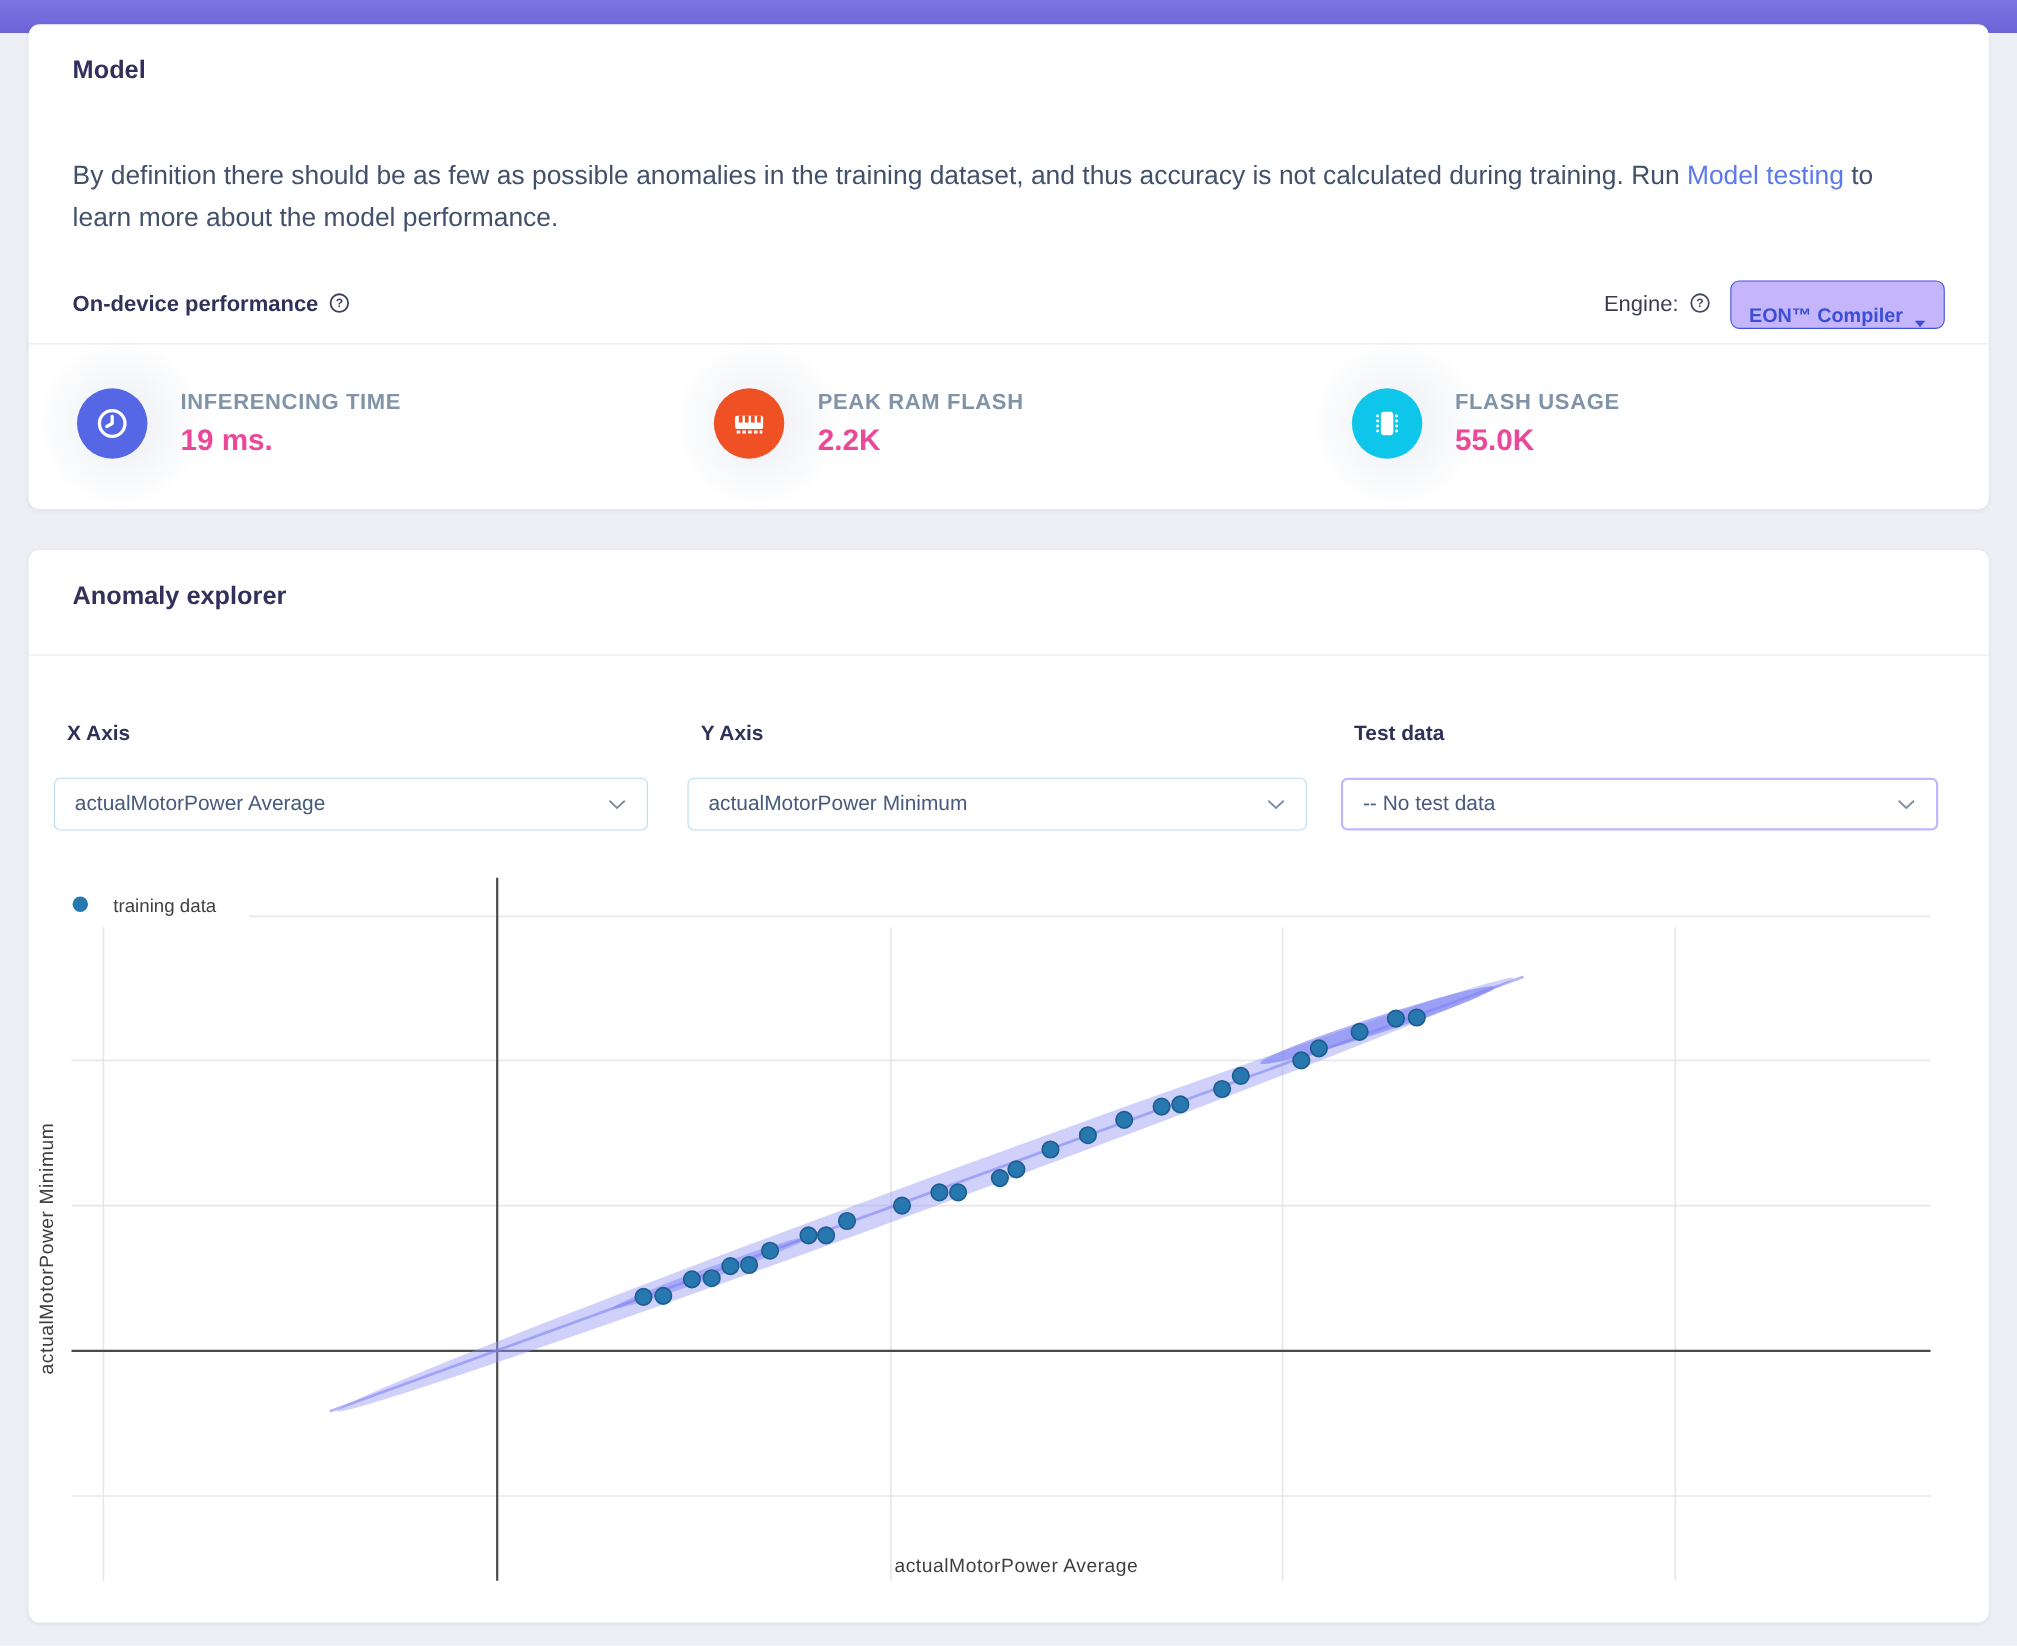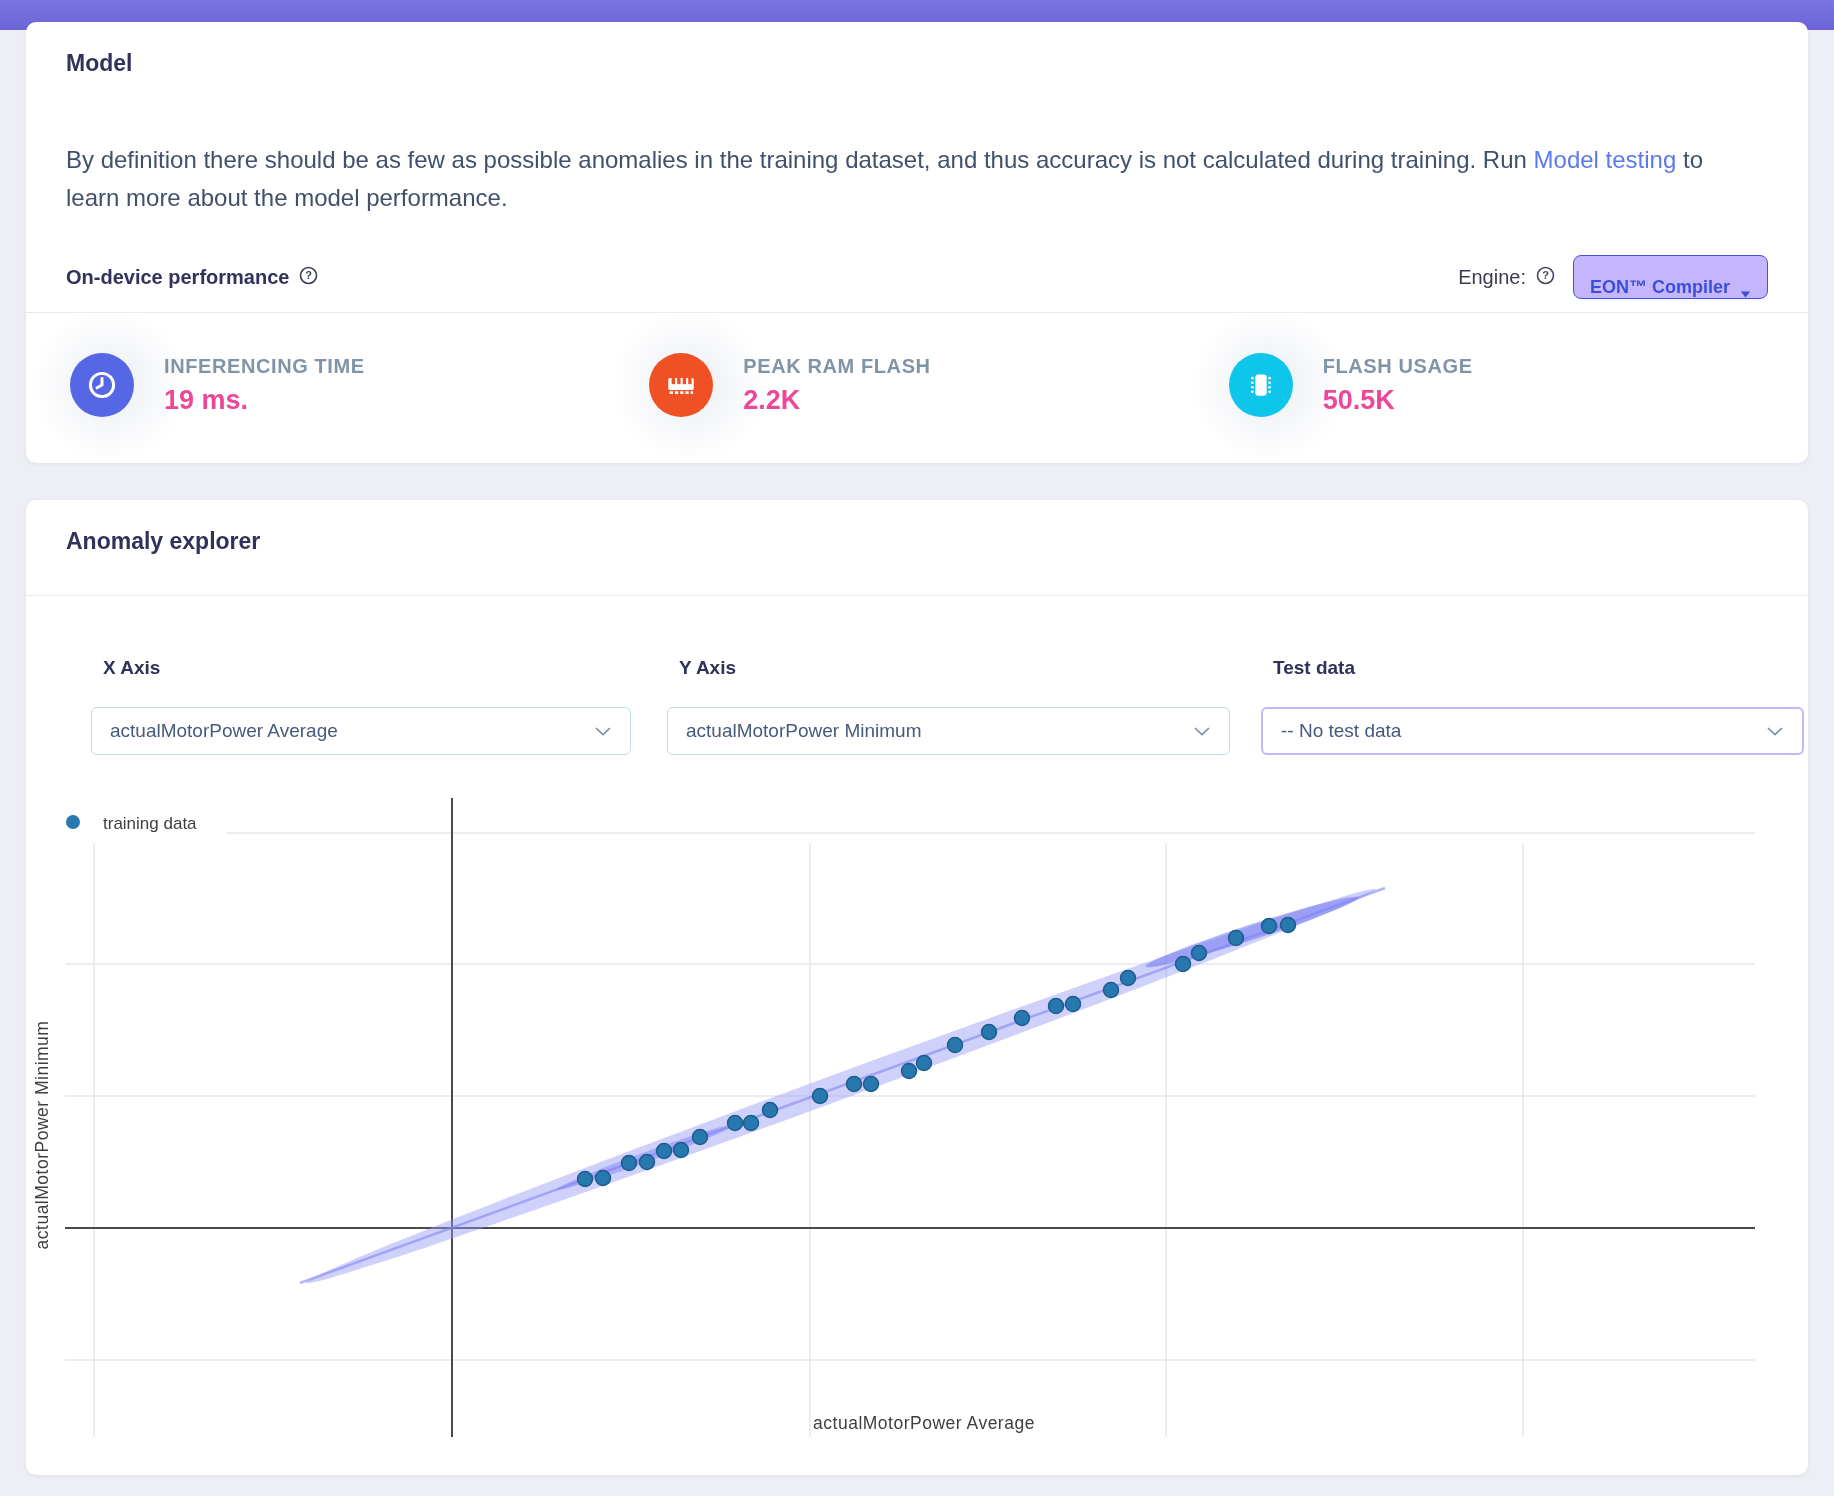--- a/index.html
+++ b/index.html
@@ -37,21 +37,21 @@
     width:160px; height:160px; border-radius:50%;
     background:radial-gradient(circle, rgba(226,230,238,0.7) 0%, rgba(226,230,238,0) 68%); }
   .m-icon { position:relative; width:64px; height:64px; border-radius:50%;
     display:flex; align-items:center; justify-content:center; flex:0 0 auto; }
   .m-text { position:relative; }
   .m-label { font-size:20px; font-weight:700; letter-spacing:0.6px; color:#8093a7; }
   .m-value { font-size:27px; font-weight:700; color:#ec4899; margin-top:7px; }
 
   
   .c2-divider { margin-top:40px; }
-  .controls { position:absolute; top:157px; left:0; right:0; display:flex; padding-left:65px; z-index:2; }
+  .controls { position:absolute; top:157px; left:0; right:0; display:flex; padding-left:23px; z-index:2; }
   .sel-group { display:flex; flex-direction:column; }
   .sel-label { font-size:19px; font-weight:700; color:#2f3158; margin:0 0 28px 12px; }
   .sel { height:48px; border-radius:6px; background:#fff; display:flex; align-items:center;
     justify-content:space-between; padding:0 18px; font-size:19px; color:#465a7d; cursor:pointer; }
   .sel.blue { border:1px solid #badcf2; }
   .sel.gray { border:2px solid #c4b5fd; }
   .g1 { width:540px; margin-right:36px; }
   .g2 { width:563px; margin-right:31px; }
   .g3 { width:543px; }
   #chart-svg { position:absolute; top:0; left:0; z-index:1; }
@@ -140,21 +140,21 @@
               <circle cx="5.9" cy="16.8" r="0.95"></circle>
             <circle cx="18.1" cy="7.2" r="0.95"></circle>
               <circle cx="18.1" cy="10.4" r="0.95"></circle>
               <circle cx="18.1" cy="13.6" r="0.95"></circle>
               <circle cx="18.1" cy="16.8" r="0.95"></circle>
           </g>
         </svg>
       </div>
       <div class="m-text">
         <div class="m-label">FLASH USAGE</div>
-        <div class="m-value">50.5K</div>
+        <div class="m-value">55.0K</div>
       </div>
     </div>
 
   </div>
 </section>
 
 <section class="card card2">
   <h2 class="card-title" style="position:relative;z-index:2;">Anomaly explorer</h2>
   <div class="divider c2-divider" style="position:relative;z-index:2;"></div>
 

